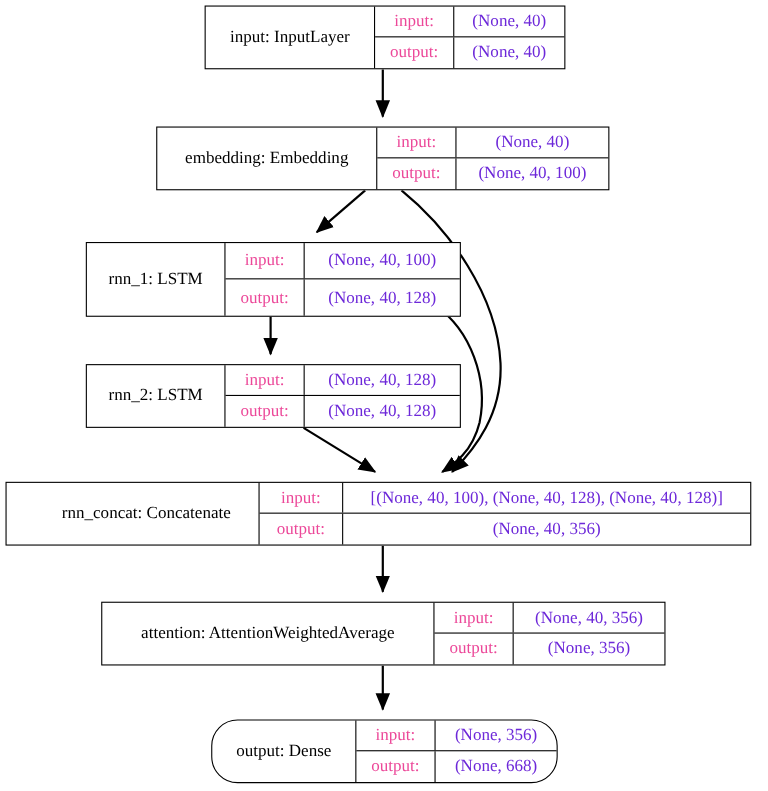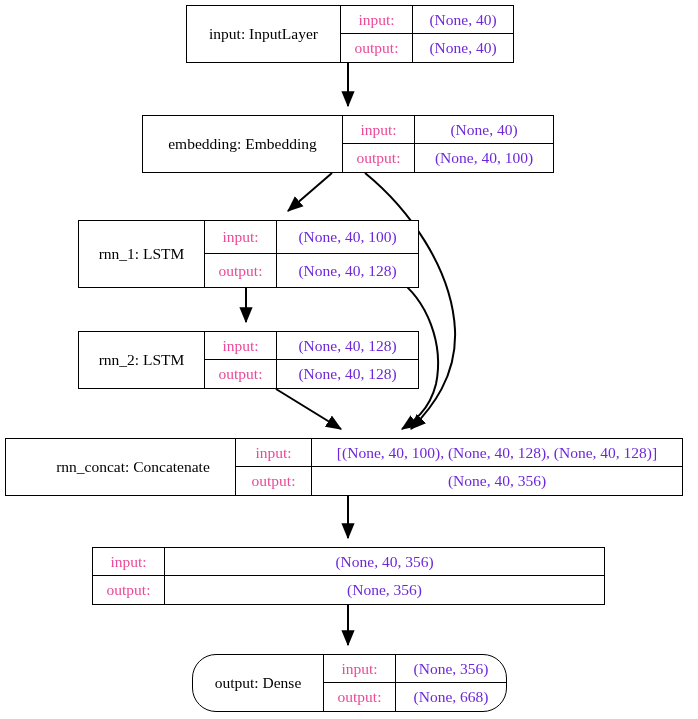--- a/index.html
+++ b/index.html
@@ -176,20 +176,21 @@
         <div class="io-shape">[(None, 40, 100), (None, 40, 128), (None, 40, 128)]</div>
       </div>
       <div class="io-row">
         <div class="io-label" style="width:76px;">output:</div>
         <div class="io-shape">(None, 40, 356)</div>
       </div>
     </div>
   </div>
 
   <div class="node" style="left:92px; top:547px; width:513px; height:58px;">
+    <div class="node-name" style="width:302px;">attention: AttentionWeightedAverage</div>
     <div class="io-col">
       <div class="io-row first">
         <div class="io-label" style="width:72px;">input:</div>
         <div class="io-shape">(None, 40, 356)</div>
       </div>
       <div class="io-row">
         <div class="io-label" style="width:72px;">output:</div>
         <div class="io-shape">(None, 356)</div>
       </div>
     </div>

